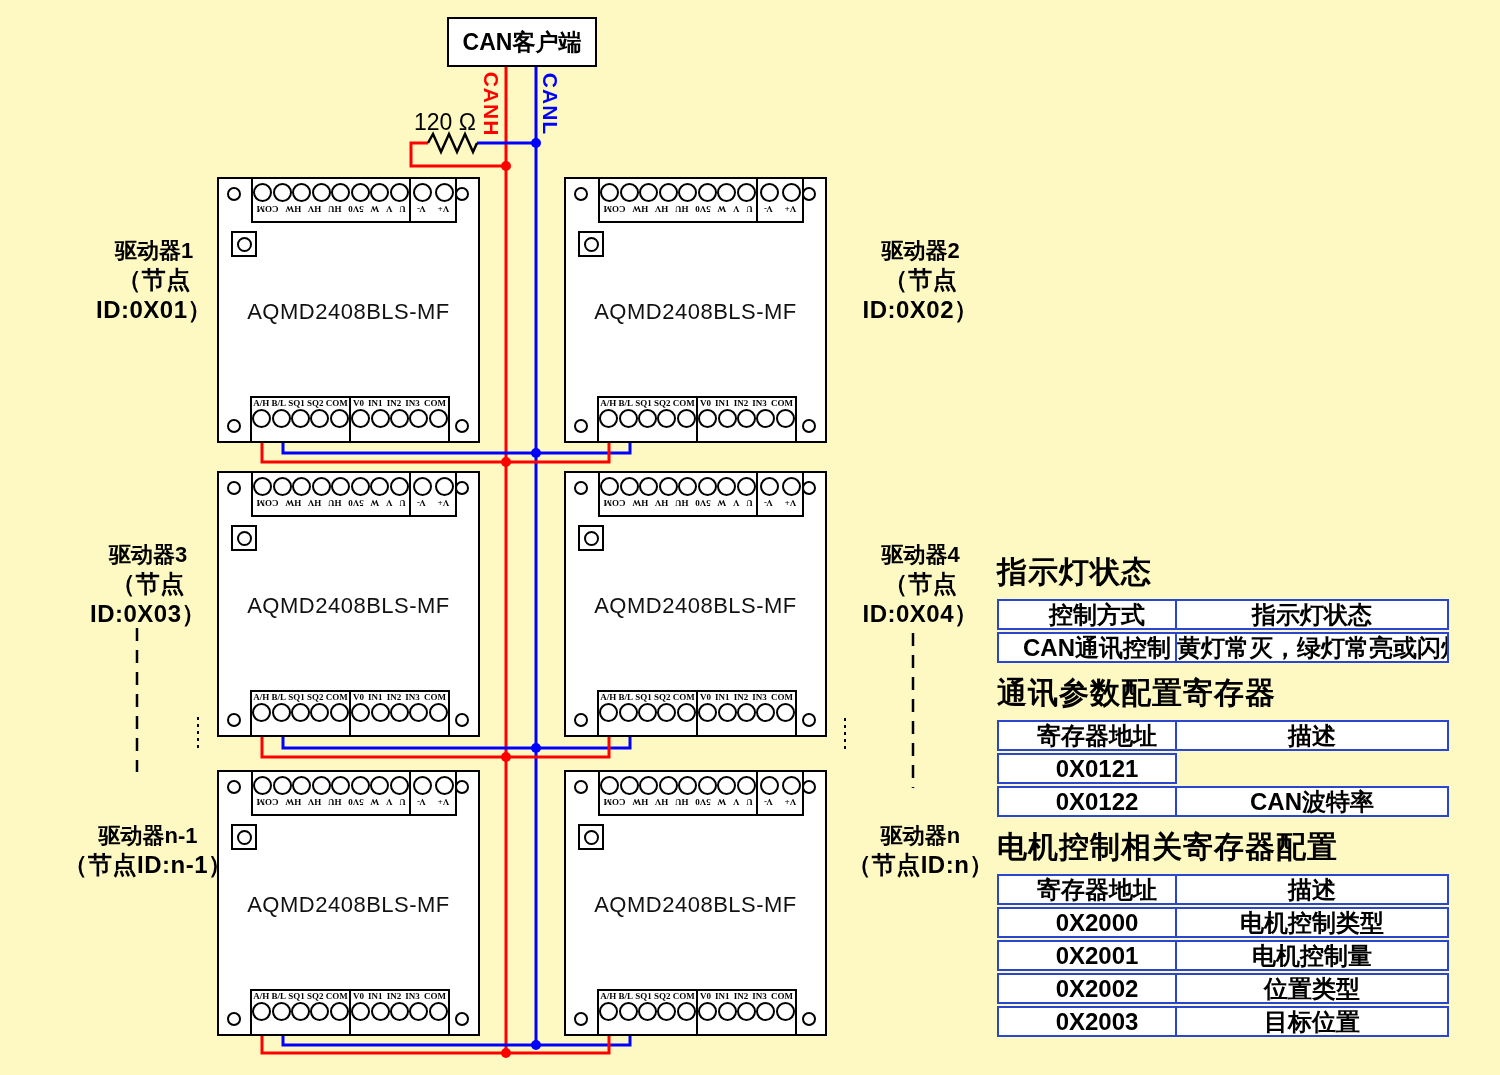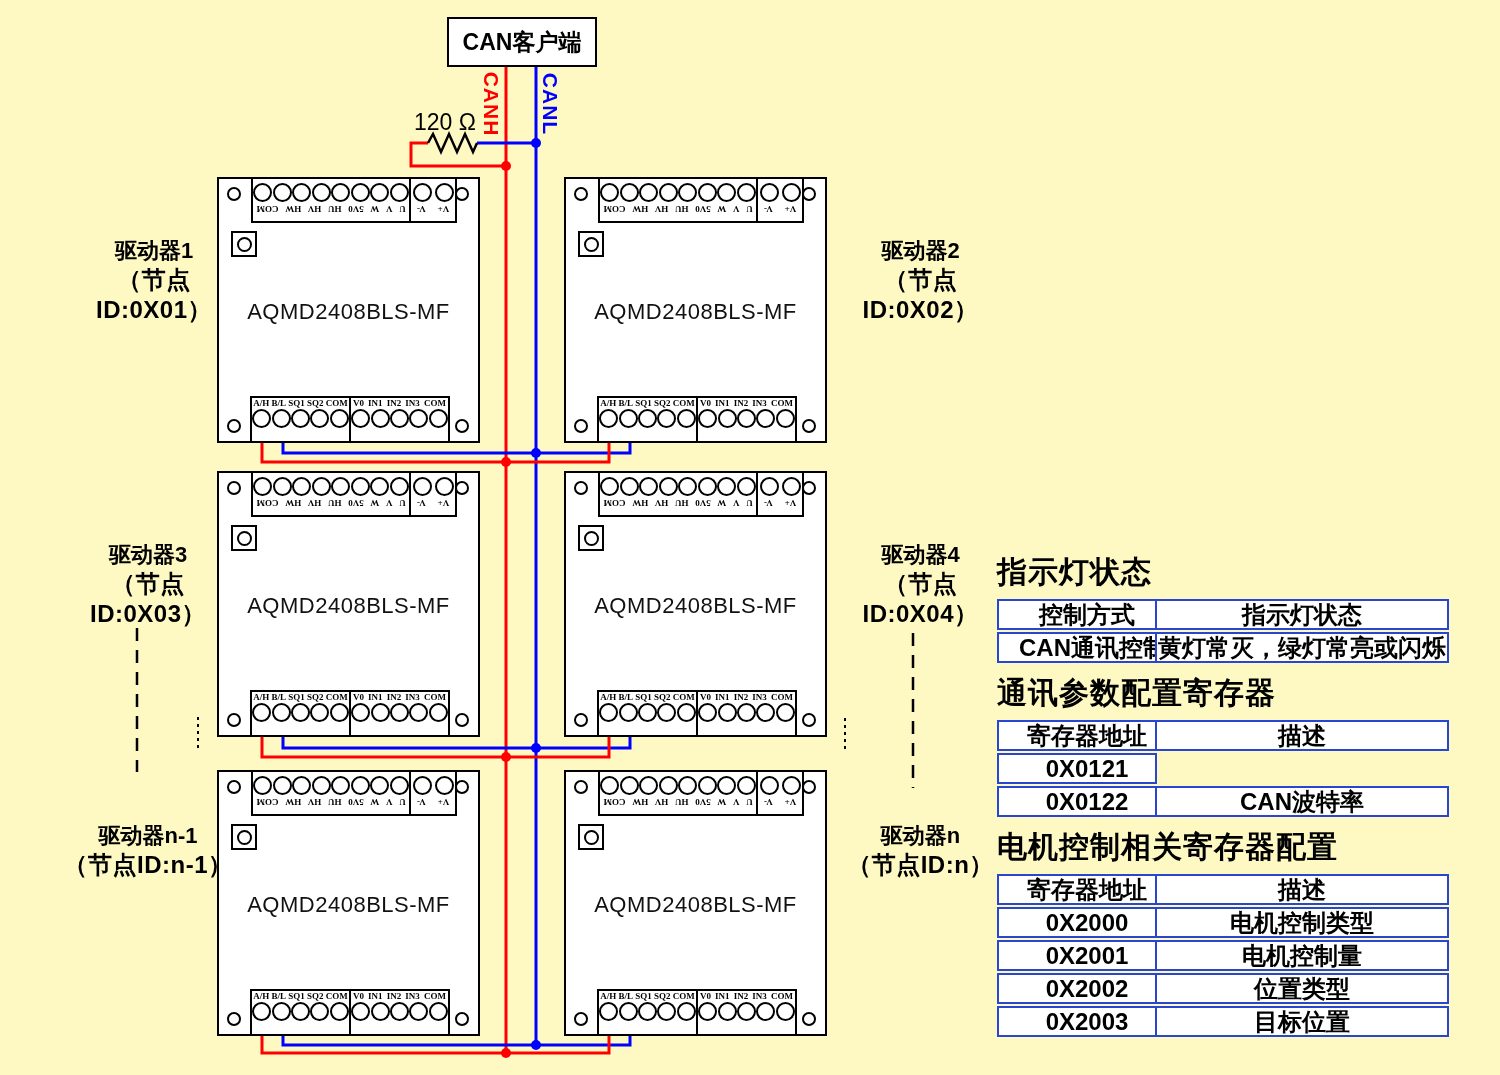--- a/index.html
+++ b/index.html
@@ -57,21 +57,21 @@
 
   
   .tables{position:absolute;left:997px;top:552px;width:452px;z-index:2;}
   .tbl-title{font-size:30px;font-weight:bold;margin:10px 0 6px 0;letter-spacing:1px;}
   .tbl-title:first-child{margin-top:0;}
   .tbl{display:flex;flex-direction:column;gap:2px;}
   .trow{display:flex;}
   .tc{border:2px solid var(--tblue,#2846d2);box-sizing:border-box;background:#fff;
       font-weight:bold;font-size:24px;line-height:27px;height:31px;text-align:center;
       overflow:hidden;white-space:nowrap;}
-  .c1{width:160px;flex:0 0 auto;padding-left:20px;}
+  .c1{width:180px;flex:0 0 auto;padding-left:20px;}
   .c2{flex:1 1 auto;margin-left:-2px;}
 </style>
 </head>
 <body>
 
 <div id="stage">
 
   <svg class="wires" width="1500" height="1075" viewBox="0 0 1500 1075">
 
     <path class="wire-red" d="M506,65 L506,1053"></path>

